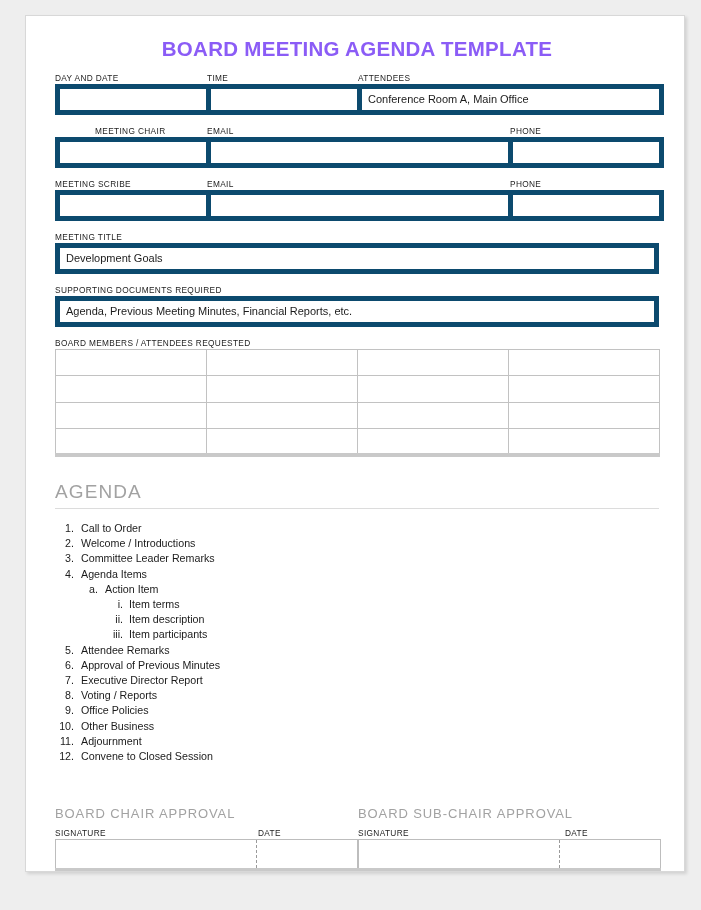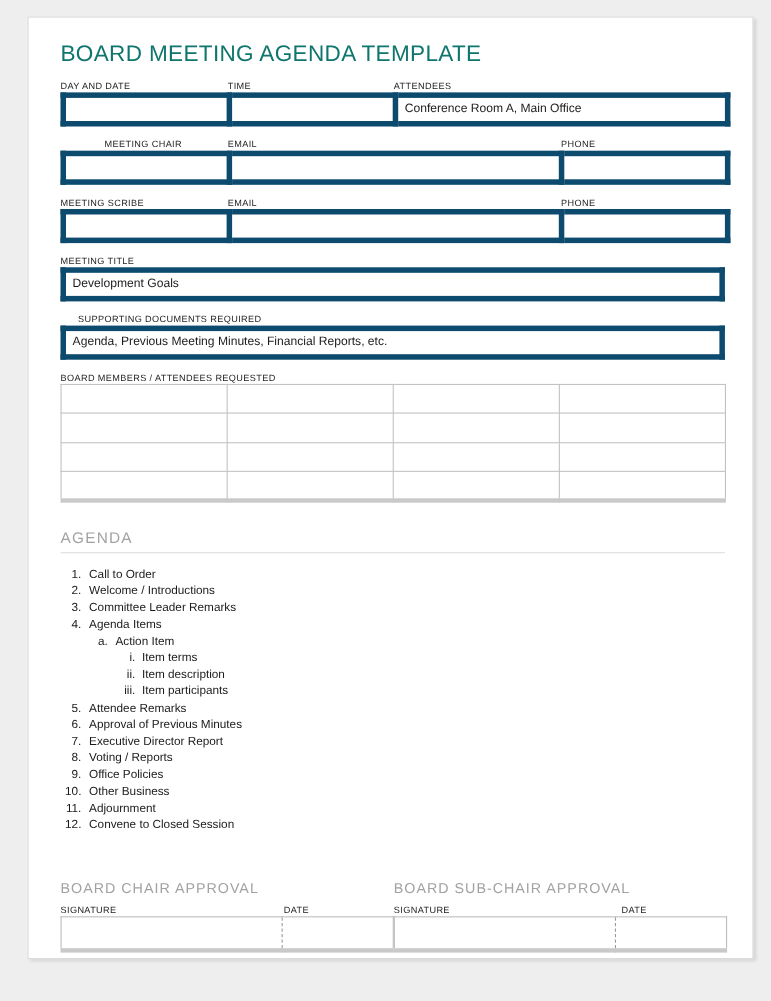--- a/index.html
+++ b/index.html
@@ -27,25 +27,26 @@
   .inner {
     position: absolute;
     left: 29px;
     top: 22px;
     width: 604px;
   }
 
   
   .doc-title {
     font-size: 20.5px;
-    font-weight: normal;
-    color: #0f766e;
+    font-weight: bold;
+    color: #8b5cf6;
     letter-spacing: 0.3px;
     margin: 0 0 12px 0;
     line-height: 1.1;
+    text-align: center;
   }
 
   
   .fieldlabel {
     font-size: 8.3px;
     color: #232323;
     letter-spacing: 0.35px;
     line-height: 11px;
     white-space: nowrap;
   }
@@ -82,21 +83,21 @@
   .gridtable td {
     border: 1px solid #c2c2c2;
     height: 26.5px;
     padding: 0 6px;
   }
 
   .block { margin-bottom: 11px; }
 
   
   .section-head {
-    font-size: 14px;
+    font-size: 19px;
     color: #a2a2a2;
     letter-spacing: 1.1px;
     margin: 24px 0 5px 0;
   }
   .hr {
     border: 0;
     border-top: 1px solid #dcdcdc;
     margin: 0 0 12px 0;
   }
 
@@ -236,21 +237,21 @@
         <tbody>
           <tr>
             <td class="filled">Development Goals</td>
           </tr>
         </tbody>
       </table>
     </div>
 
     <div class="block">
       <div class="labelrow">
-        <span class="fieldlabel" style="left:0px;margin-left:16px;">SUPPORTING DOCUMENTS REQUIRED</span>
+        <span class="fieldlabel" style="left:0px;">SUPPORTING DOCUMENTS REQUIRED</span>
       </div>
       <table class="ftable">
         <tbody>
           <tr>
             <td class="filled">Agenda, Previous Meeting Minutes, Financial Reports, etc.</td>
           </tr>
         </tbody>
       </table>
     </div>
 

